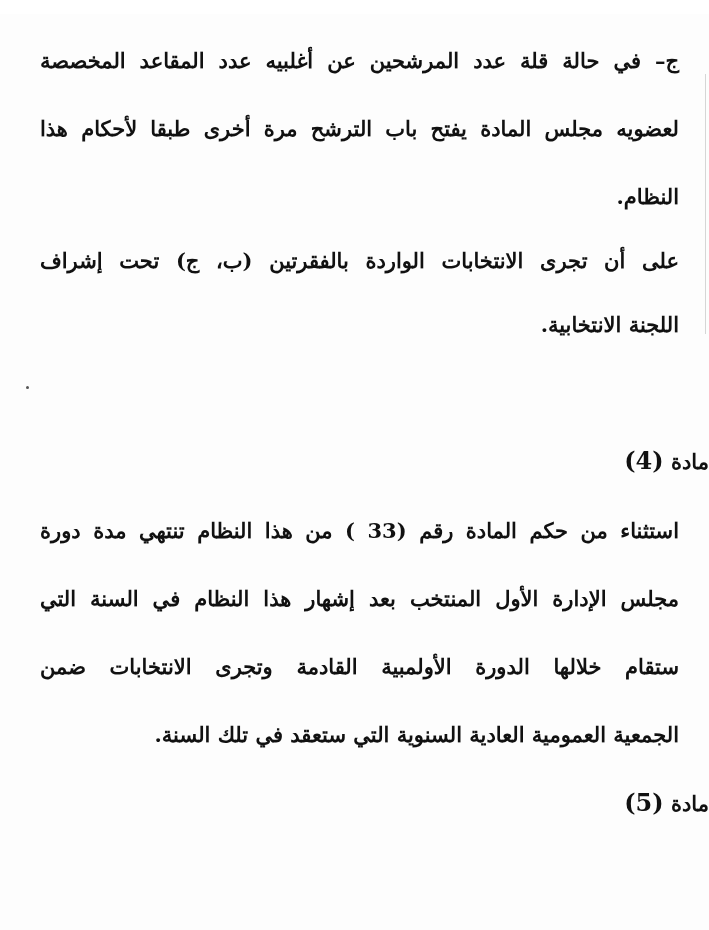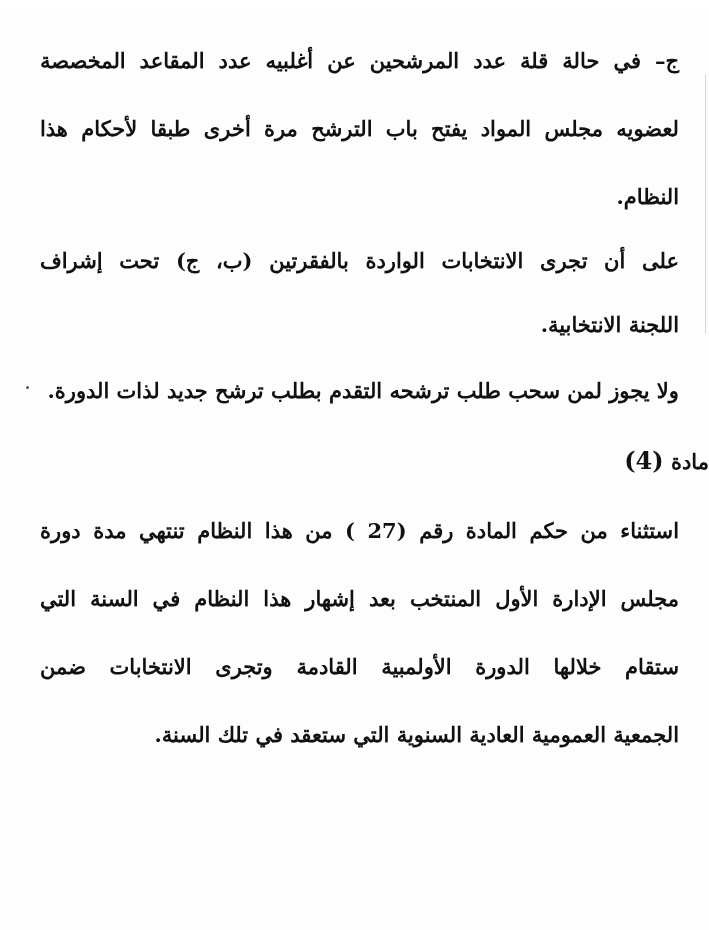--- a/index.html
+++ b/index.html
@@ -68,32 +68,35 @@
     }
   </style>
 </head>
 <body>
 
 <div class="page">
   <div class="edge-line"></div>
   <div class="speck"></div>
 
   <div class="line justify" style="top:32px">ج– في حالة قلة عدد المرشحين عن أغلبيه عدد المقاعد المخصصة</div>
-  <div class="line justify" style="top:100px">لعضويه مجلس المواد يفتح باب الترشح مرة أخرى طبقا لأحكام هذا</div>
+  <div class="line justify" style="top:100px">لعضويه مجلس المادة يفتح باب الترشح مرة أخرى طبقا لأحكام هذا</div>
   <div class="line" style="top:168px">النظام.</div>
 
   <div class="line" style="top:296px">اللجنة الانتخابية.</div>
   <div class="line justify" style="top:232px">على أن تجرى الانتخابات الواردة بالفقرتين (ب، ج) تحت إشراف</div>
 
-  <div class="line" style="top:362px">ولا يجوز لمن سحب طلب ترشحه التقدم بطلب ترشح جديد لذات الدورة.</div>
 
   <div class="heading" style="top:432px">
     <span>مادة</span>
     <span class="num">(4)</span>
   </div>
 
-  <div class="line justify" style="top:502px">استثناء من حكم المادة رقم (27 ) من هذا النظام تنتهي مدة دورة</div>
+  <div class="line justify" style="top:502px">استثناء من حكم المادة رقم (33 ) من هذا النظام تنتهي مدة دورة</div>
   <div class="line justify" style="top:638px">ستقام خلالها الدورة الأولمبية القادمة وتجرى الانتخابات ضمن</div>
   <div class="line justify" style="top:570px">مجلس الإدارة الأول المنتخب  بعد إشهار هذا النظام في السنة التي</div>
   <div class="line" style="top:706px">الجمعية العمومية العادية السنوية التي ستعقد في تلك السنة.</div>
 
+  <div class="heading" style="top:774px">
+    <span>مادة</span>
+    <span class="num">(5)</span>
+  </div>
 
 </div>
 
 </body></html>

